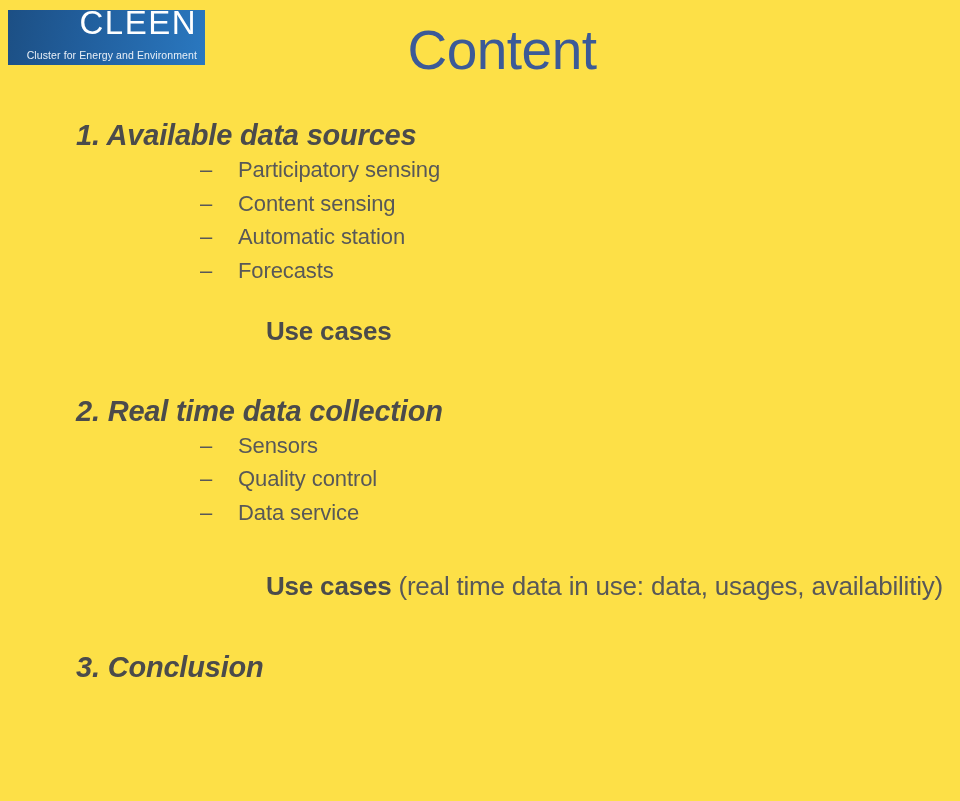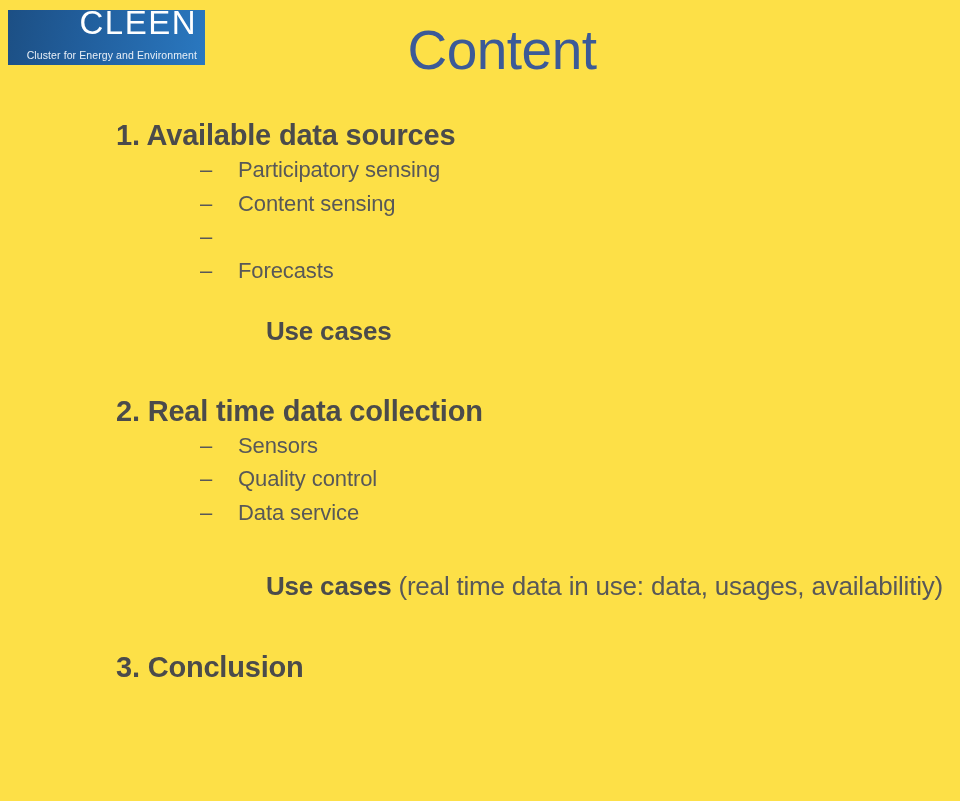--- a/index.html
+++ b/index.html
@@ -77,27 +77,28 @@
 
   
   .body-area {
     position: absolute;
     left: 0;
     top: 118px;
     width: 960px;
   }
 
   .lvl1 {
-    margin-left: 116px;
+    margin-left: 76px;
     font-size: 29px;
     font-weight: bold;
     color: #4b4b4b;
     line-height: 1.22;
     letter-spacing: -0.2px;
     white-space: nowrap;
+    font-style: italic;
   }
   .lvl2 {
     margin-left: 200px;
     font-size: 22px;
     font-weight: 400;
     color: #585858;
     line-height: 1.52;
     letter-spacing: -0.1px;
     display: flex;
     white-space: nowrap;
@@ -155,20 +156,21 @@
     <div class="lvl2">
       <span class="dash">–</span>
       <span>Participatory sensing</span>
     </div>
     <div class="lvl2">
       <span class="dash">–</span>
       <span>Content sensing</span>
     </div>
     <div class="lvl2">
       <span class="dash">–</span>
+      <span>Automatic station</span>
     </div>
     <div class="lvl2">
       <span class="dash">–</span>
       <span>Forecasts</span>
     </div>
 
     <div class="sp-a"></div>
 
     <div class="lvl3-bold">Use cases</div>
 

